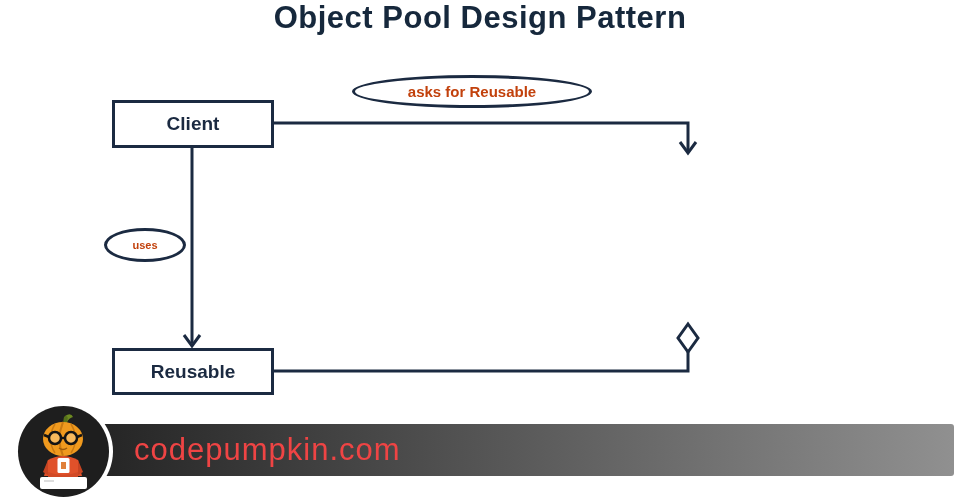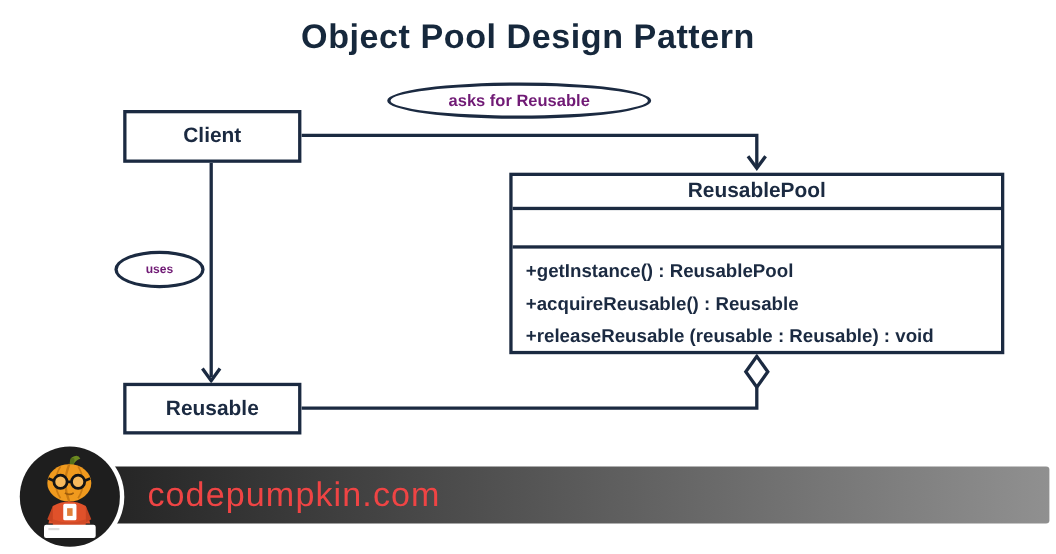--- a/index.html
+++ b/index.html
@@ -9,21 +9,21 @@
   .canvas {
     position: relative;
     width: 960px;
     height: 504px;
     background: #ffffff;
     overflow: hidden;
   }
 
   .title {
     position: absolute;
-    top: 16px;
+    top: 0;
     left: 0;
     width: 100%;
     text-align: center;
     font-size: 31px;
     font-weight: bold;
     letter-spacing: 0.5px;
     color: #16283c;
   }
 
   
@@ -76,21 +76,21 @@
     line-height: 29.5px;
     white-space: nowrap;
   }
 
   
   .ellipse {
     position: absolute;
     background: #ffffff;
     border: 3px solid #1b2a41;
     border-radius: 50%;
-    color: #701a75;
+    color: #c2410c;
     font-weight: bold;
     display: flex;
     align-items: center;
     justify-content: center;
   }
   .ellipse-asks { left: 352px; top: 75px;  width: 240px; height: 33px; font-size: 15px; }
   .ellipse-uses { left: 104px; top: 228px; width: 82px;  height: 34px; font-size: 11px; }
 
   
   .banner {
@@ -142,29 +142,20 @@
   </svg>
 
   <div class="node node-client">
     <span>Client</span>
   </div>
 
   <div class="node node-reusable">
     <span>Reusable</span>
   </div>
 
-  <div class="class-box">
-    <div class="class-name">ReusablePool</div>
-    <div class="class-attrs"></div>
-    <div class="class-methods">
-      <div class="method">+getInstance() : ReusablePool</div>
-      <div class="method">+acquireReusable() : Reusable</div>
-      <div class="method">+releaseReusable (reusable : Reusable) : void</div>
-    </div>
-  </div>
 
   <div class="ellipse ellipse-asks">
     <span>asks for Reusable</span>
   </div>
   <div class="ellipse ellipse-uses">
     <span>uses</span>
   </div>
 
   <div class="banner"></div>
 

